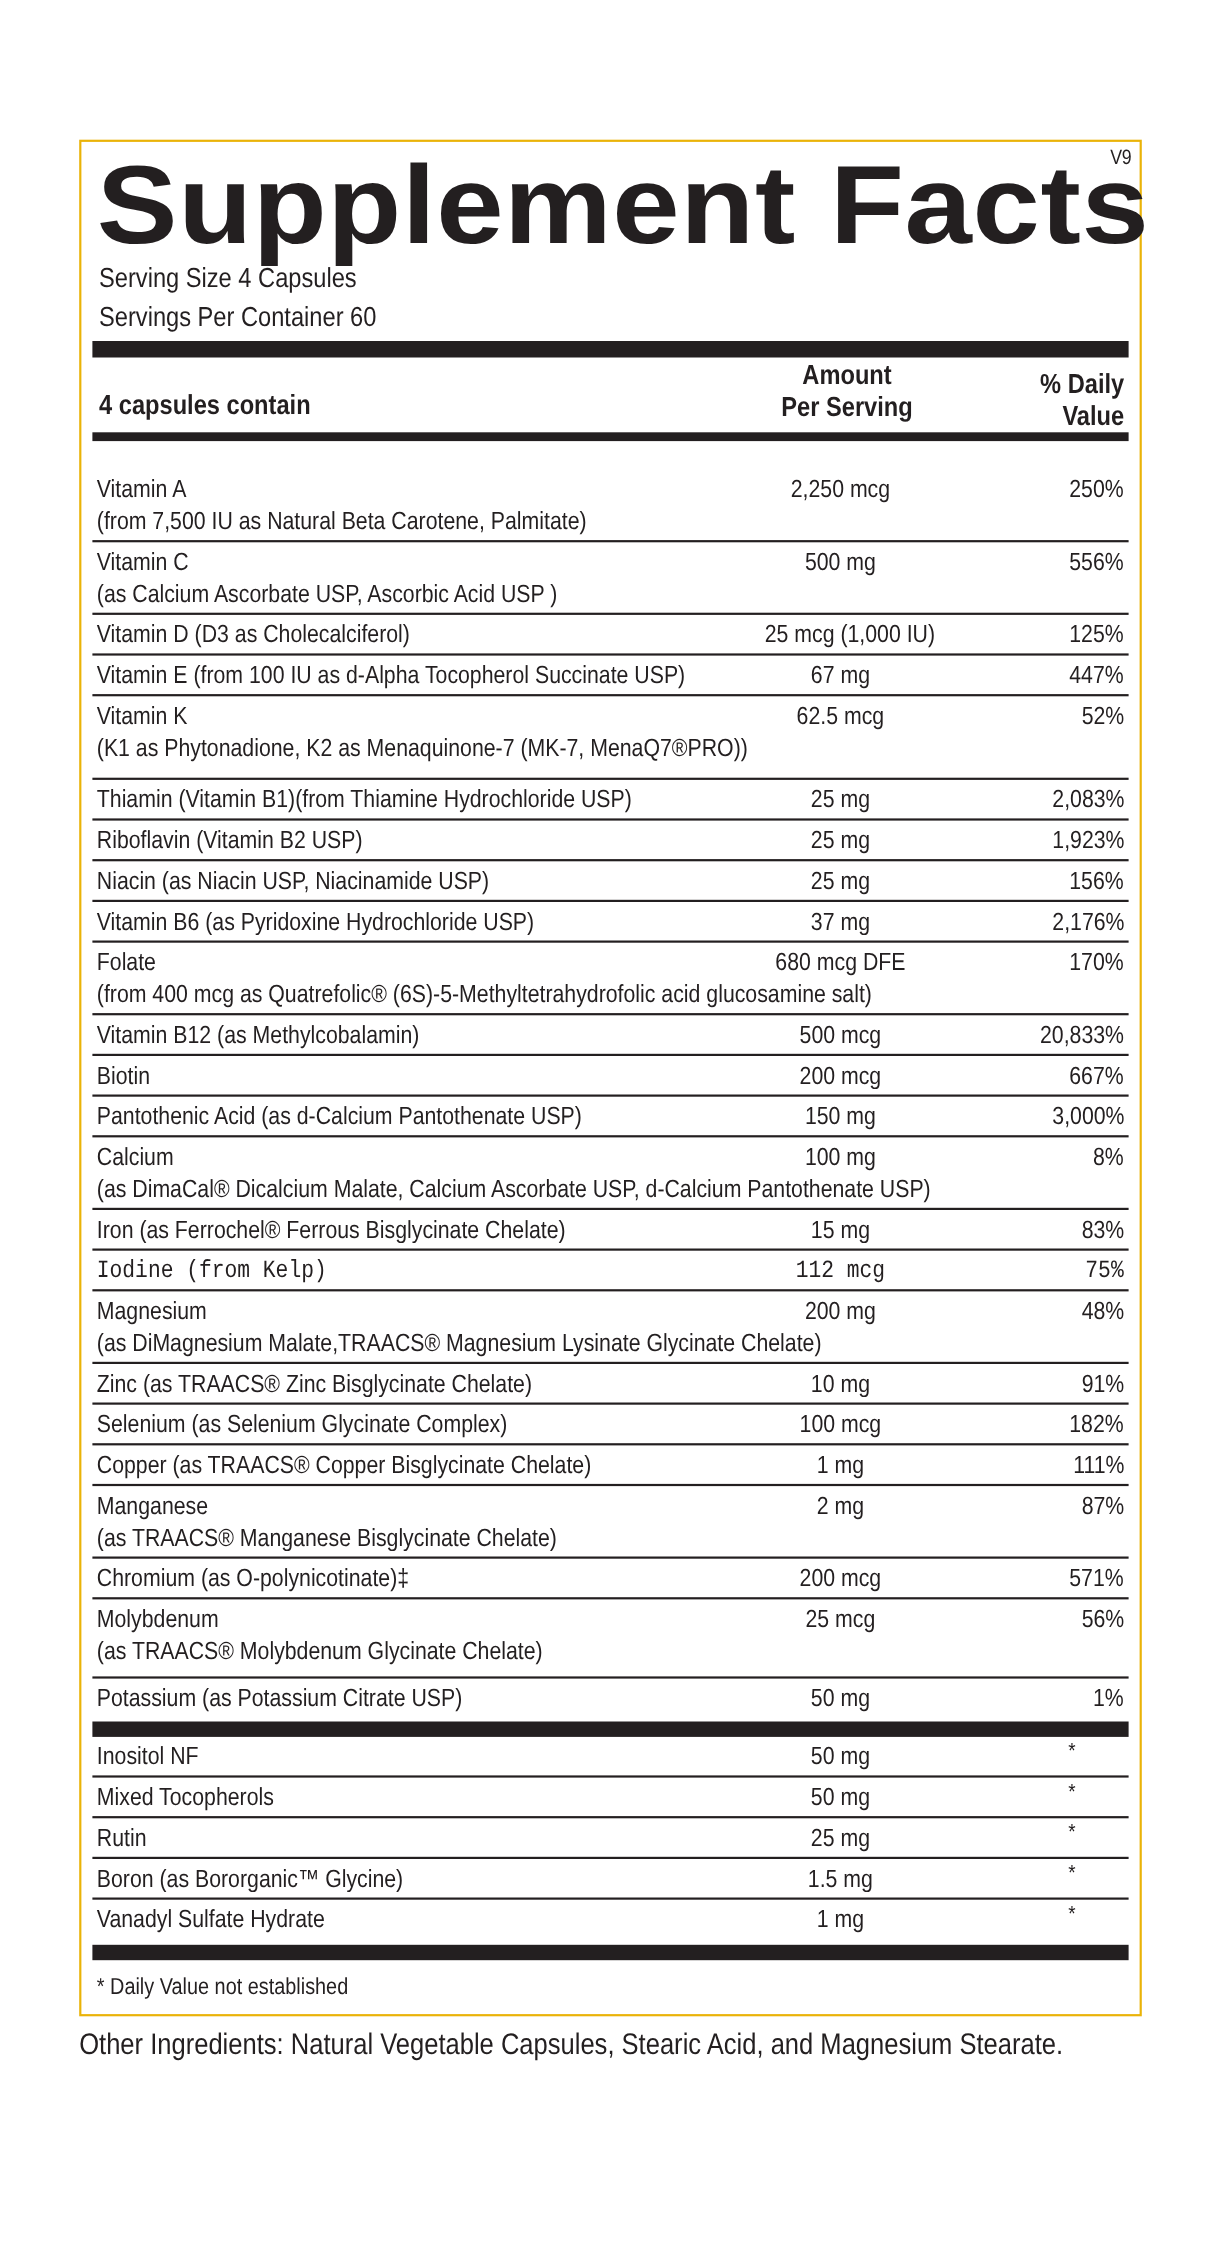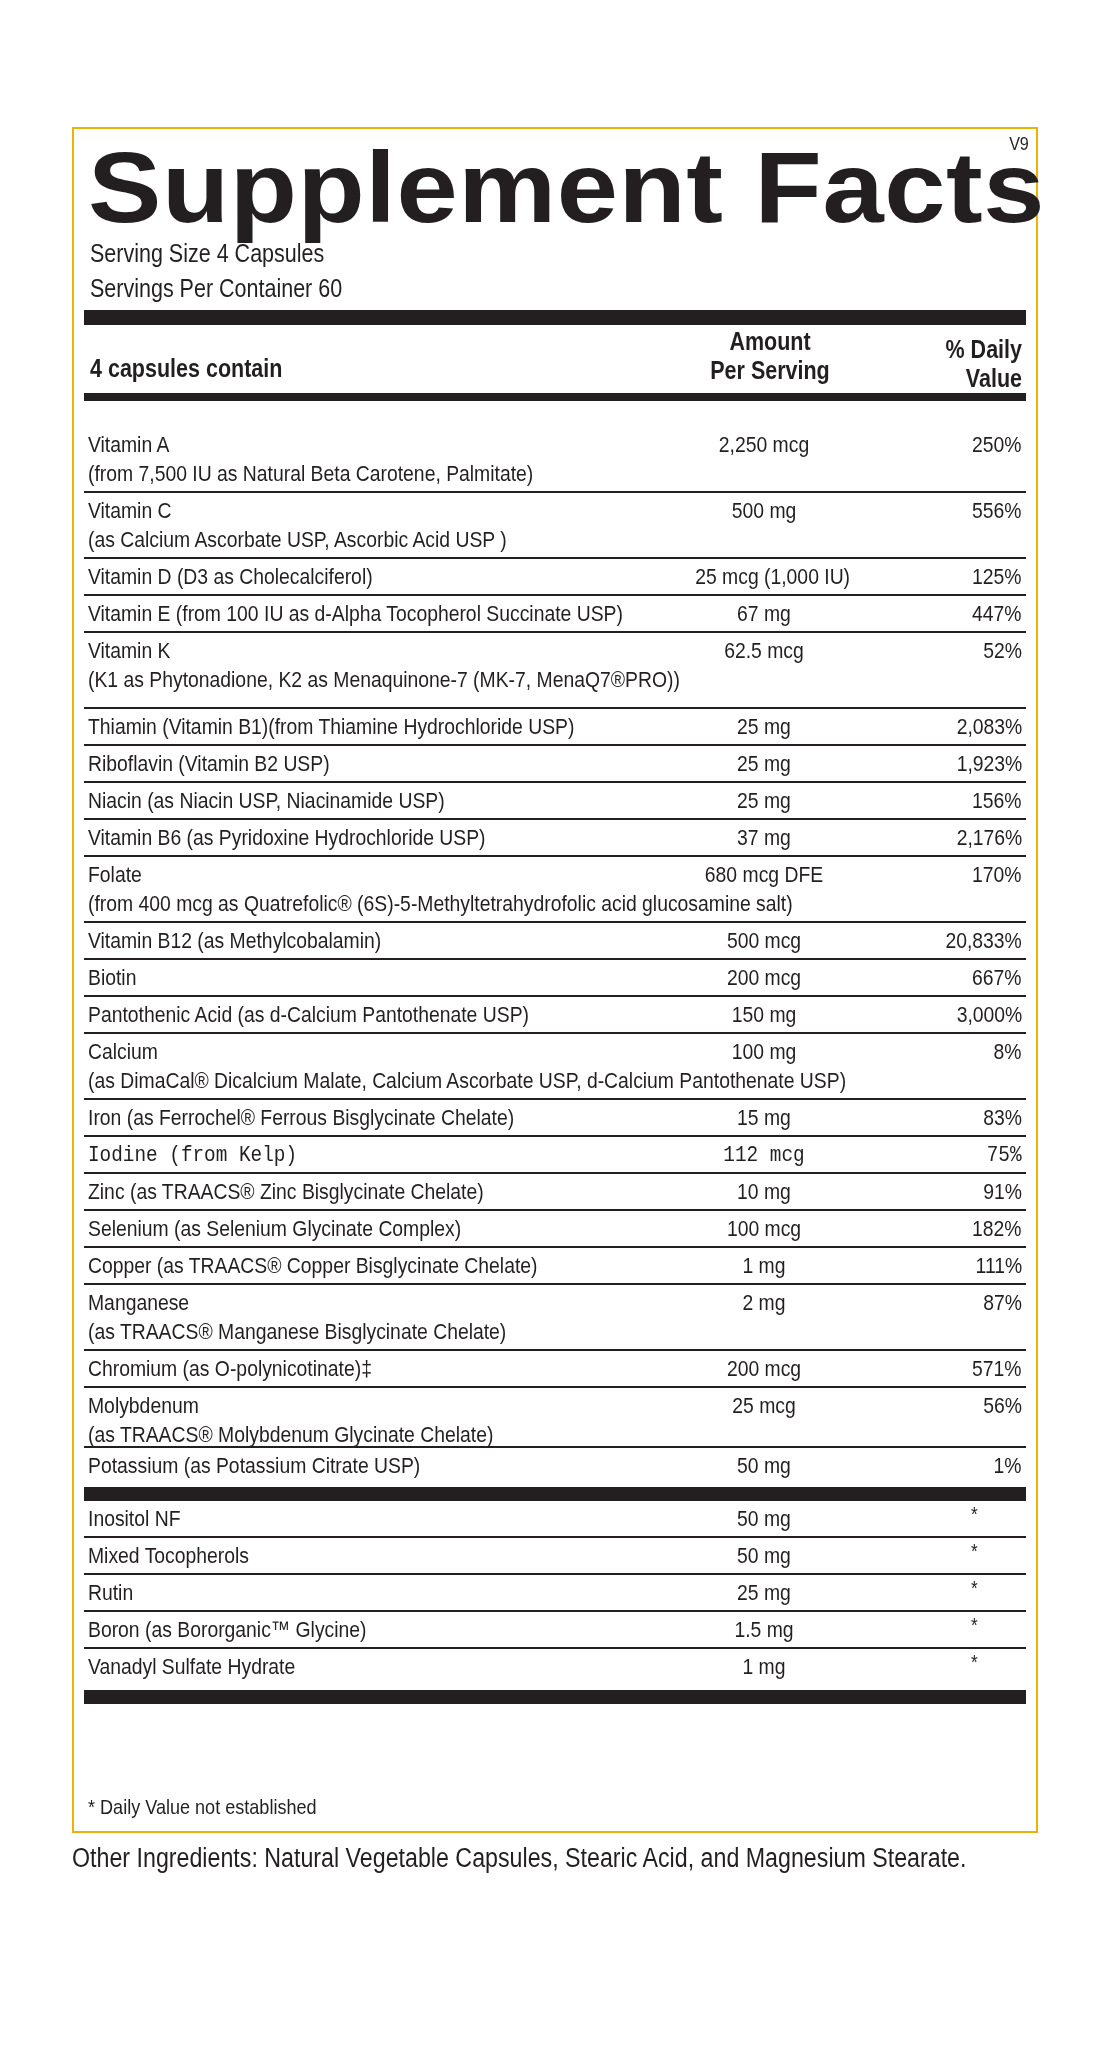--- a/index.html
+++ b/index.html
@@ -139,20 +139,26 @@
       <div class="row" style="height: 37px;">
         <div class="name">Iron (as Ferrochel® Ferrous Bisglycinate Chelate)</div>
         <div class="amt">15 mg</div>
         <div class="dv">83%</div>
       </div>
       <div class="row" style="height: 37px; font-family: Liberation Mono, monospace;">
         <div class="name">Iodine (from Kelp)</div>
         <div class="amt">112 mcg</div>
         <div class="dv">75%</div>
       </div>
+      <div class="row" style="height: 66px;">
+        <div class="name">Magnesium</div>
+        <div class="sub">(as DiMagnesium Malate,TRAACS® Magnesium Lysinate Glycinate Chelate)</div>
+        <div class="amt">200 mg</div>
+        <div class="dv">48%</div>
+      </div>
       <div class="row" style="height: 37px;">
         <div class="name"> Zinc (as TRAACS® Zinc Bisglycinate Chelate)</div>
         <div class="amt">10 mg</div>
         <div class="dv">91%</div>
       </div>
       <div class="row" style="height: 37px;">
         <div class="name">Selenium (as Selenium Glycinate Complex)</div>
         <div class="amt">100 mcg</div>
         <div class="dv">182%</div>
       </div>
@@ -165,21 +171,21 @@
         <div class="name">Manganese</div>
         <div class="sub">(as TRAACS® Manganese Bisglycinate Chelate)</div>
         <div class="amt">2 mg</div>
         <div class="dv">87%</div>
       </div>
       <div class="row" style="height: 37px;">
         <div class="name">Chromium (as O-polynicotinate)‡</div>
         <div class="amt">200 mcg</div>
         <div class="dv">571%</div>
       </div>
-      <div class="row" style="height: 60px;">
+      <div class="row" style="height: 72px;">
         <div class="name">Molybdenum</div>
         <div class="sub">(as TRAACS® Molybdenum Glycinate Chelate)</div>
         <div class="amt">25 mcg</div>
         <div class="dv">56%</div>
       </div>
       <div class="row last" style="height: 37px;">
         <div class="name">Potassium (as Potassium Citrate USP)</div>
         <div class="amt">50 mg</div>
         <div class="dv">1%</div>
       </div>

